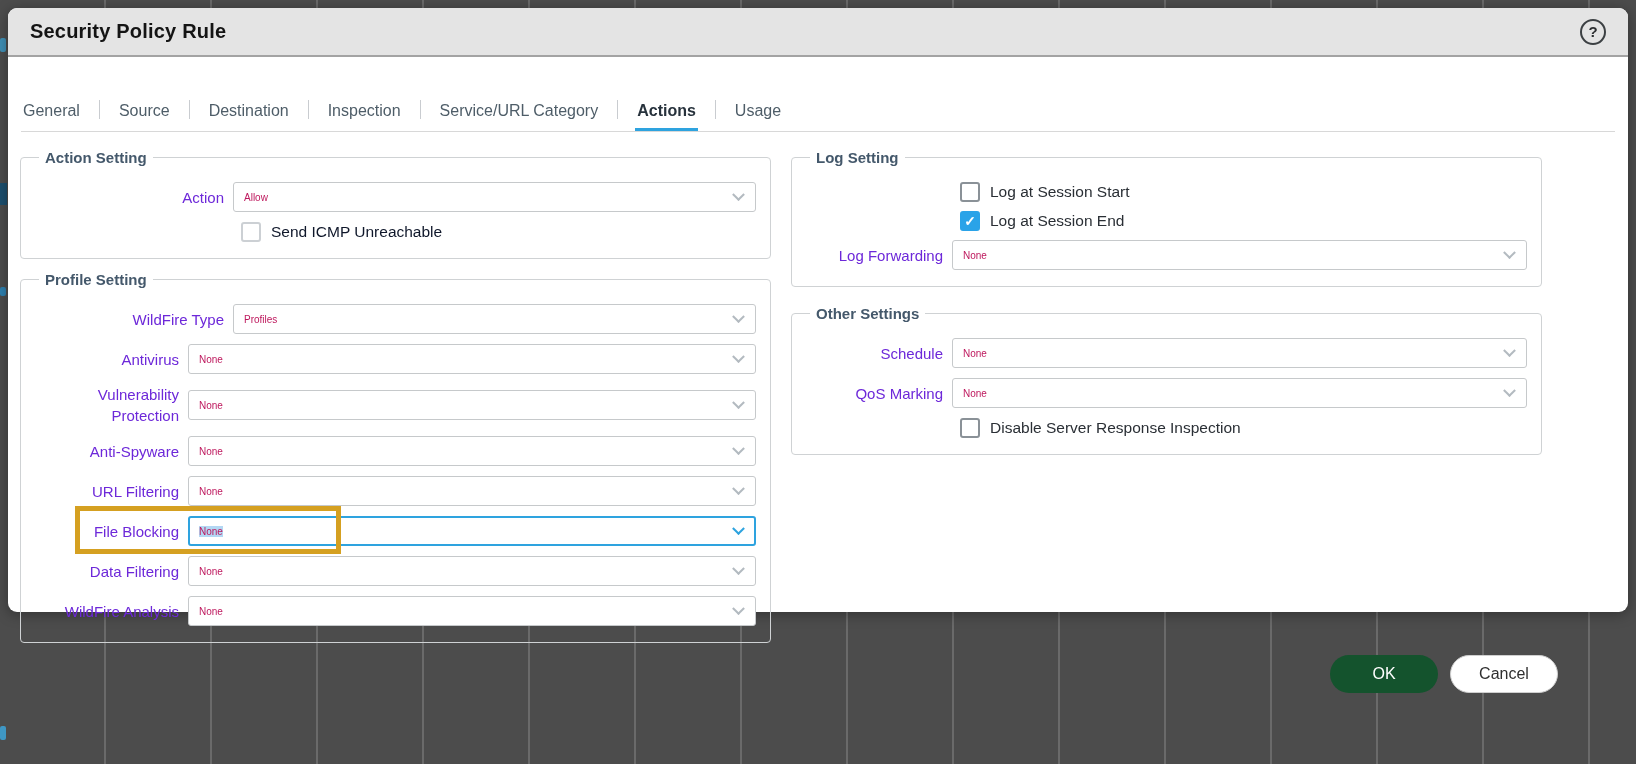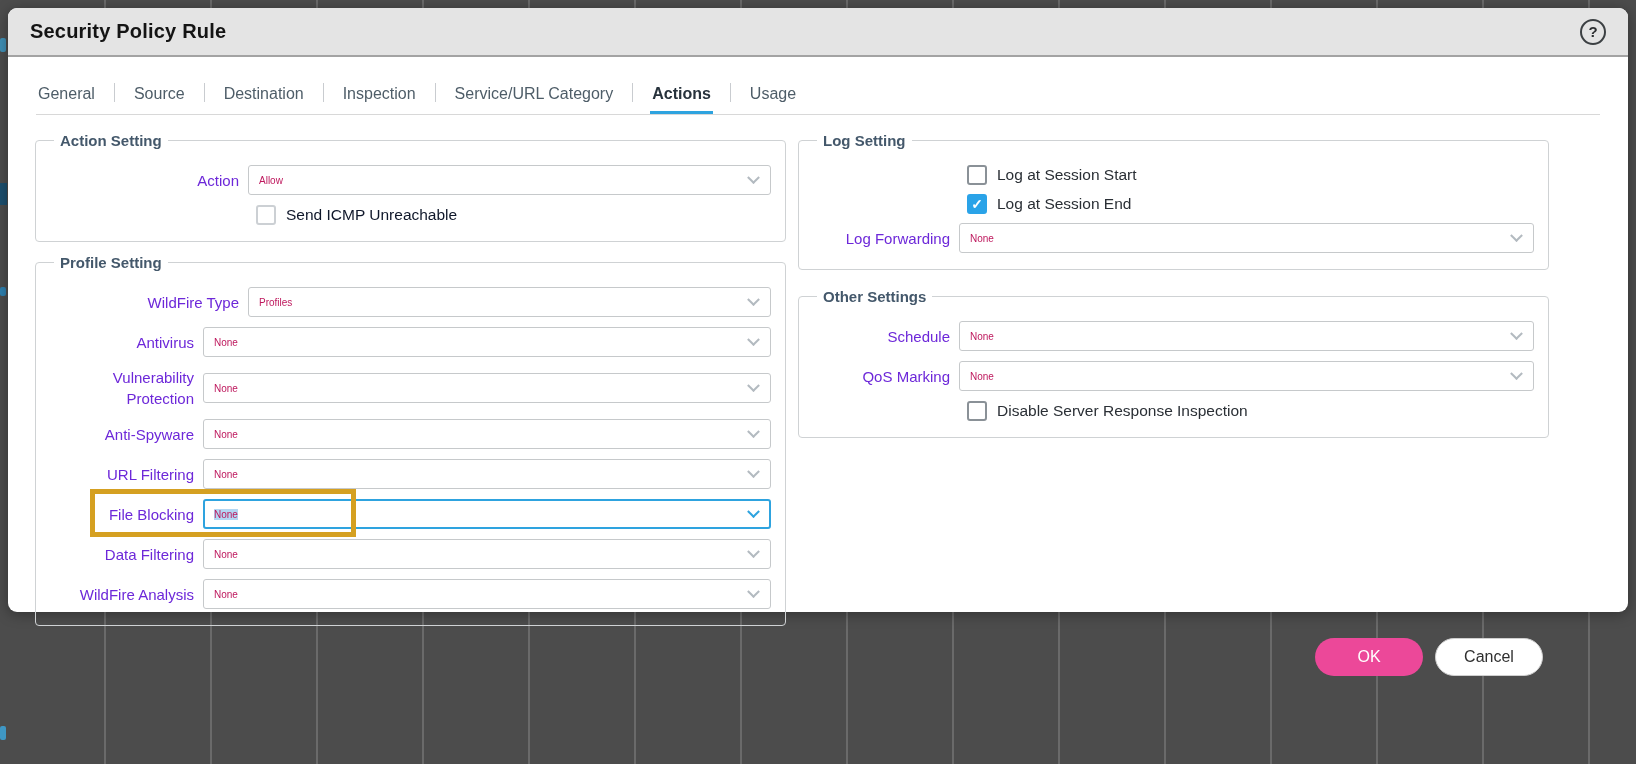--- a/index.html
+++ b/index.html
@@ -26,35 +26,35 @@
     display: flex; align-items: center; justify-content: space-between;
     padding: 0 22px 0 22px;
   }
   .title { font-size: 20px; font-weight: 700; color: #141414; letter-spacing: .2px; }
   .help {
     width: 26px; height: 26px; border: 2px solid #3c4043; border-radius: 50%;
     display: flex; align-items: center; justify-content: center;
     font-size: 15px; font-weight: 700; color: #2c2e30; cursor: pointer; background: transparent;
   }
 
-  .content { flex: 1; display: flex; flex-direction: column; padding: 0 27px; min-height: 0; }
+  .content { flex: 1; display: flex; flex-direction: column; padding: 0 12px; min-height: 0; margin-top: 17px; }
 
   .tabs {
     display: flex; align-items: flex-end;
     padding-top: 20px; border-bottom: 1px solid #d8d8d8;
     margin: 0 1px;
   }
   .tab {
     font-size: 16px; color: #4e5d68; padding: 8px 2px 11px 2px; cursor: pointer;
     margin-bottom: 0; white-space: nowrap;
   }
   .tab.active { color: #27323c; font-weight: 700; border-bottom: 3px solid #2ea3df; padding-bottom: 8px; margin-bottom: 0; }
   .tabsep { width: 1px; height: 19px; background: #c9ccd0; margin: 0 17px 12px 17px; align-self: flex-end; }
 
-  .cols { display: flex; gap: 12px; margin-top: 17px; align-items: flex-start; }
+  .cols { display: flex; gap: 20px; margin-top: 17px; align-items: flex-start; }
   .col { width: 751px; flex: 0 0 751px; }
 
   fieldset {
     border: 1px solid #cfd2d4; border-radius: 4px;
     padding: 16px 14px 14px 12px; margin-bottom: 12px;
   }
   legend {
     font-size: 15px; font-weight: 700; color: #44586b;
     padding: 0 6px; margin-left: 6px;
   }
@@ -106,21 +106,21 @@
 
   .footer {
     margin-top: auto; display: flex; justify-content: flex-end; align-items: center;
     gap: 12px; padding: 0 58px 25px 0;
   }
   .btn {
     height: 38px; min-width: 108px; border-radius: 19px; font-size: 16px;
     display: flex; align-items: center; justify-content: center; cursor: pointer;
     font-family: "Liberation Sans", sans-serif; padding: 0 24px;
   }
-  .btn-ok { background: #ec4899; color: #ffffff; border: none; }
+  .btn-ok { background: #14532d; color: #ffffff; border: none; }
   .btn-cancel { background: #ffffff; color: #2f2f2f; border: 1px solid #cfcfcf; }
 </style>
 </head>
 <body>
 
 <div class="bg-sliver" style="left:0;top:38px;width:6px;height:14px;background:#3f8fb5;border-radius:2px;"></div>
 <div class="bg-sliver" style="left:0;top:183px;width:7px;height:22px;background:#1c4f6e;"></div>
 <div class="bg-sliver" style="left:0;top:287px;width:6px;height:9px;background:#2d7fae;border-radius:2px;"></div>
 <div class="bg-sliver" style="left:0;top:726px;width:6px;height:14px;background:#3f97c4;border-radius:2px;"></div>
 

